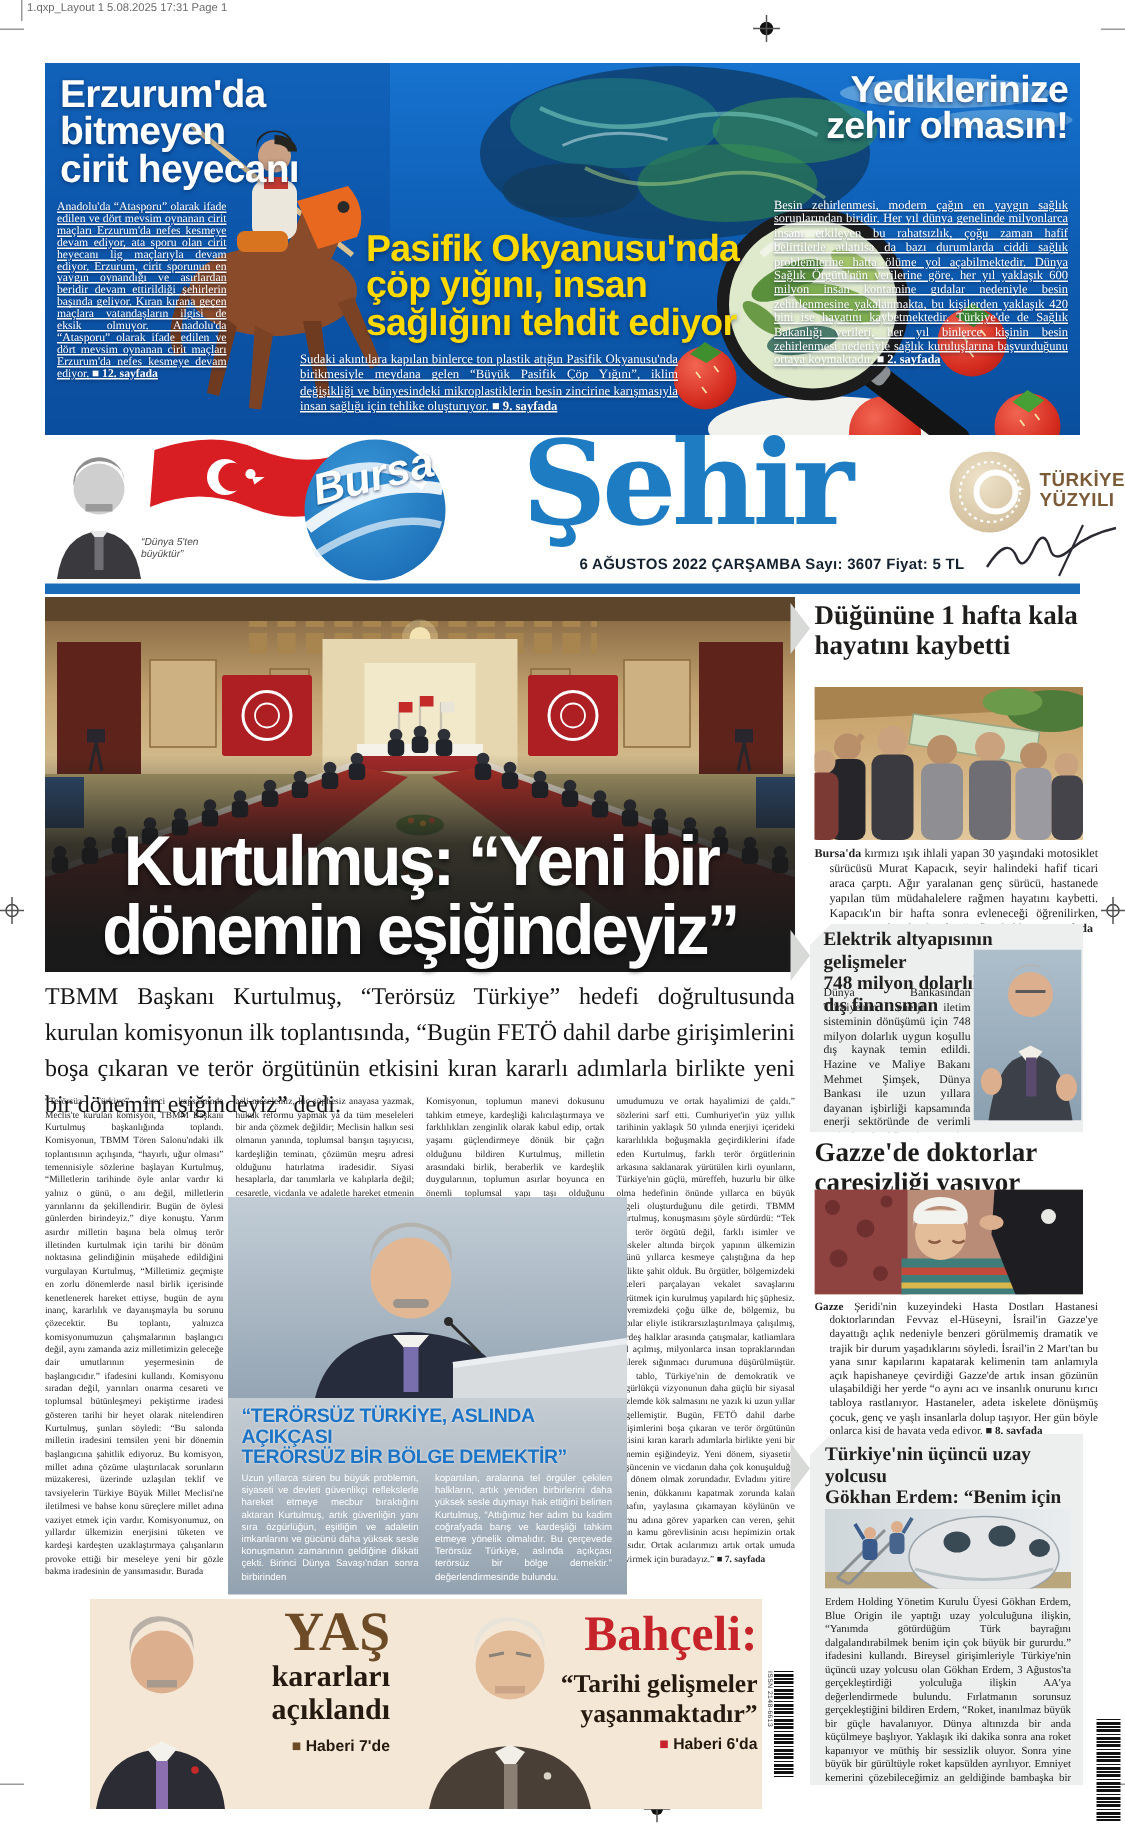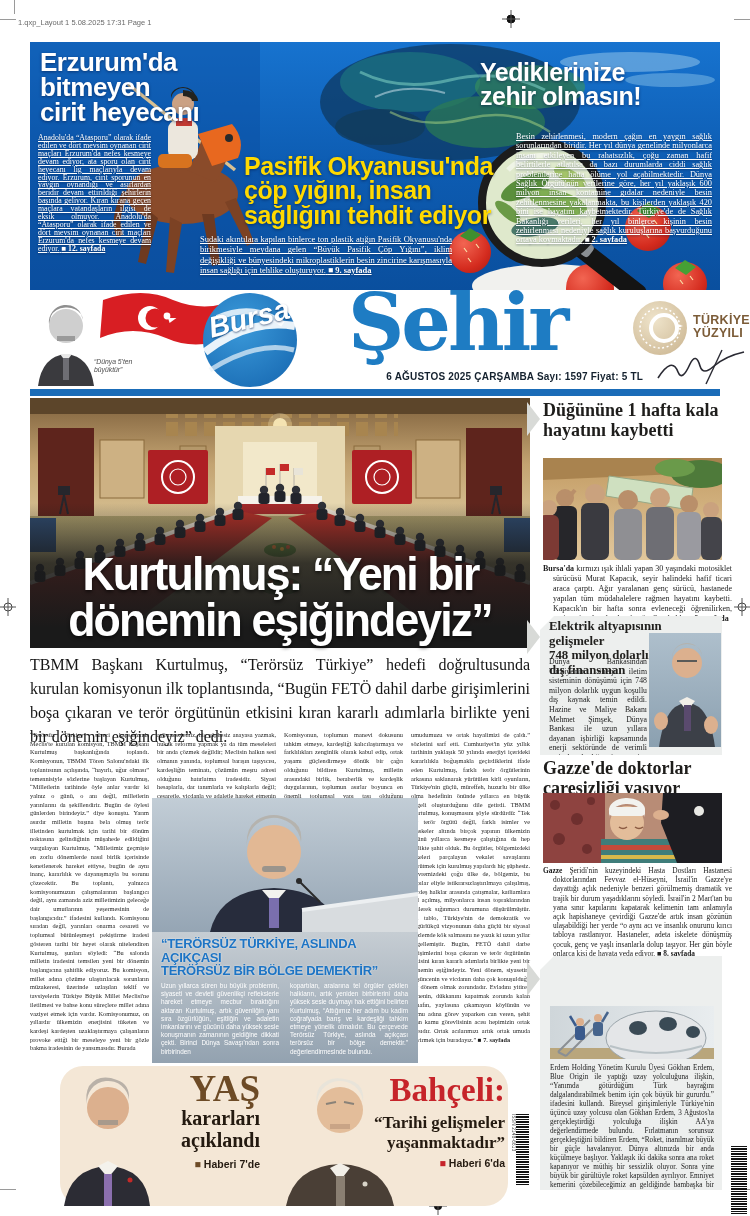--- a/index.html
+++ b/index.html
@@ -2,21 +2,21 @@
 <html><head>
 <meta charset="utf-8">
 <style>
   html,body{margin:0;padding:0;background:#fff;}
   body{width:750px;height:1216px;position:relative;overflow:hidden;
        font-family:"Liberation Sans","DejaVu Sans",sans-serif;}
   .abs{position:absolute;}
   .ser{font-family:"Liberation Serif","DejaVu Serif",serif;}
   .jst{text-align:justify;}
   
-  .ph-text{left:18px;top:18px;font-size:7.5px;color:#6a6a6a;text-align:right;}
+  .ph-text{left:18px;top:0;font-size:7.5px;color:#6a6a6a;text-align:right;}
   .trim{background:#9a9a9a;}
   
   #banner{left:30px;top:42px;width:690px;height:248px;overflow:hidden;}
   .b-title{font-weight:bold;color:#fff;line-height:.97;letter-spacing:-.5px;
            text-shadow:0 1px 3px rgba(0,20,60,.55);}
   .b-body{color:#fff;font-family:"Liberation Serif",serif;text-align:justify;
           text-shadow:0 1px 2px rgba(0,20,60,.5);text-decoration:underline;}
   .b-ref{font-weight:bold;white-space:nowrap;}
   
   #masthead{left:30px;top:292px;width:690px;height:97px;background:#fff;}
@@ -50,21 +50,21 @@
   .side-title{font-family:"Liberation Serif",serif;font-weight:bold;color:#1e1d1b;
               font-size:18px;line-height:1.12;}
   .side-title-sm{font-family:"Liberation Serif",serif;font-weight:bold;color:#21201e;
                  font-size:12.8px;line-height:1.15;}
   .side-body{font-family:"Liberation Serif",serif;color:#222;text-align:justify;}
   .hang{padding-left:10px;text-indent:-10px;}
   .graybox{background:#edefee;clip-path:polygon(14px 0,100% 0,100% 100%,0 100%,0 14px);}
   .chev{width:0;height:0;border-top:17px solid transparent;border-bottom:17px solid transparent;
         border-left:13px solid #d8dad7;}
   
-  #strip{left:60px;top:1066px;width:448px;height:140px;background:#f4e7d6;border-radius:23px;}
+  #strip{left:60px;top:1066px;width:448px;height:140px;background:#f4e7d6;}
   .yas-big{font-family:"Liberation Serif",serif;font-weight:bold;font-size:37px;
            color:#6d4b26;line-height:1;}
   .yas-l{font-family:"Liberation Serif",serif;font-weight:bold;font-size:20px;
          color:#241a10;line-height:1.12;}
   .bah-name{font-family:"Liberation Serif",serif;font-weight:bold;font-size:33px;
             color:#c6242a;line-height:1;}
   .bah-q{font-family:"Liberation Serif",serif;font-weight:bold;font-size:17px;
          color:#241a10;line-height:1.15;}
   .strip-ref{font-size:10.5px;font-weight:bold;color:#241a10;}
   .sq-brown{color:#6d4b26;} .sq-red{color:#c6242a;}
@@ -193,21 +193,21 @@
 
   <div class="abs b-title" style="left:214px;top:112px;font-size:25px;color:#ffd900">
     <div>Pasifik Okyanusu'nda</div>
     <div>çöp yığını, insan</div>
     <div>sağlığını tehdit ediyor</div>
   </div>
   <div class="abs b-body" style="left:170px;top:192px;width:252px;font-size:8.5px;line-height:10.4px">
     <span>Sudaki akıntılara kapılan binlerce ton plastik atığın Pasifik Okyanusu'nda birikmesiyle meydana gelen “Büyük Pasifik Çöp Yığını”, iklim değişikliği ve bünyesindeki mikroplastiklerin besin zincirine karışmasıyla insan sağlığı için tehlike oluşturuyor.</span> <span class="b-ref">■ 9. sayfada</span>
   </div>
 
-  <div class="abs b-title" style="right:8px;top:18px;width:232px;font-size:25px;text-align:left">
+  <div class="abs b-title" style="right:8px;top:6px;width:232px;font-size:25px;text-align:right">
     <div>Yediklerinize</div>
     <div>zehir olmasın!</div>
   </div>
   <div class="abs b-body" style="right:8px;top:90px;width:196px;font-size:8.3px;line-height:9.4px">
     <span>Besin zehirlenmesi, modern çağın en yaygın sağlık sorunlarından biridir. Her yıl dünya genelinde milyonlarca insanı etkileyen bu rahatsızlık, çoğu zaman hafif belirtilerle atlatılsa da bazı durumlarda ciddi sağlık problemlerine hatta ölüme yol açabilmektedir. Dünya Sağlık Örgütü'nün verilerine göre, her yıl yaklaşık 600 milyon insan kontamine gıdalar nedeniyle besin zehirlenmesine yakalanmakta, bu kişilerden yaklaşık 420 bini ise hayatını kaybetmektedir. Türkiye'de de Sağlık Bakanlığı verileri, her yıl binlerce kişinin besin zehirlenmesi nedeniyle sağlık kuruluşlarına başvurduğunu ortaya koymaktadır.</span> <span class="b-ref">■ 2. sayfada</span>
   </div>
 </div>
 
 <div id="masthead" class="abs">
   <svg class="abs" style="left:0;top:2px" width="72" height="92" viewBox="0 0 72 92">
@@ -236,21 +236,21 @@
           <stop offset="1" stop-color="#0f5da8"></stop>
         </radialGradient>
       </defs>
     <circle cx="95" cy="48" r="47" fill="url(#gl)"></circle>
     <path d="M50,60 q45,-34 90,-26" stroke="#fff" stroke-width="8" fill="none" opacity=".9"></path>
     <path d="M55,78 q48,-30 84,-20" stroke="#e8f2fa" stroke-width="5" fill="none" opacity=".7"></path>
     <path d="M62,26 q36,-16 66,6" stroke="#fff" stroke-width="6" fill="none" opacity=".8"></path>
   </svg>
   <div class="abs bursa" style="left:178px;top:10px">Bursa</div>
   <div class="abs paper-name" style="left:282px;top:-8px">Şehir</div>
-  <div class="abs dateline" style="left:355px;top:79px;width:258px;text-align:right">6 AĞUSTOS 2025 ÇARŞAMBA    Sayı: 1597    Fiyat: 5 TL</div>
+  <div class="abs dateline" style="left:355px;top:79px;width:258px;text-align:right">6 AĞUSTOS 2022 ÇARŞAMBA    Sayı: 3607    Fiyat: 5 TL</div>
   <svg class="abs" style="left:600px;top:4px" width="90" height="64" viewBox="0 0 90 64">
     <defs>
         <radialGradient id="ty" cx=".4" cy=".35" r="1">
           <stop offset="0" stop-color="#efe4cb"></stop>
           <stop offset="1" stop-color="#c3ab84"></stop>
         </radialGradient>
       </defs>
     <circle cx="30" cy="32" r="27" fill="url(#ty)"></circle>
     <circle cx="34" cy="32" r="13" fill="none" stroke="#fff" stroke-width="4"></circle>
     <circle cx="30" cy="32" r="20" fill="none" stroke="#fff" stroke-width="1.5" stroke-dasharray="2 2.5"></circle>
@@ -519,20 +519,25 @@
   <polygon points="120,0 179,0 179,70 134,70 118,30" fill="#1d1d22"></polygon>
   <circle cx="156" cy="18" r="5" fill="#e8e8e4"></circle>
   <ellipse cx="118" cy="22" rx="8" ry="5" fill="#dcb08e"></ellipse>
 </svg>
 <div class="abs side-body hang" style="left:543px;top:866px;width:179px;font-size:7.4px;line-height:9.2px">
   <b>Gazze</b> <span>Şeridi'nin kuzeyindeki Hasta Dostları Hastanesi doktorlarından Fevvaz el-Hüseyni, İsrail'in Gazze'ye dayattığı açlık nedeniyle benzeri görülmemiş dramatik ve trajik bir durum yaşadıklarını söyledi. İsrail'in 2 Mart'tan bu yana sınır kapılarını kapatarak kelimenin tam anlamıyla açık hapishaneye çevirdiği Gazze'de artık insan gözünün ulaşabildiği her yerde “o aynı acı ve insanlık onurunu kırıcı tabloya rastlanıyor. Hastaneler, adeta iskelete dönüşmüş çocuk, genç ve yaşlı insanlarla dolup taşıyor. Her gün böyle onlarca kişi de hayata veda ediyor.</span> <b>■ 8. sayfada</b>
 </div>
 
 <div class="abs chev" style="left:527px;top:962px"></div>
 <div class="abs graybox" style="left:540px;top:956px;width:182px;height:234px">
+  <div class="abs side-title-sm" style="left:10px;top:6px;width:168px">
+    <div>Türkiye'nin üçüncü uzay yolcusu</div>
+      <div>Gökhan Erdem: “Benim için</div>
+      <div>çok büyük bir gururdu”</div>
+  </div>
   <svg class="abs" style="left:10px;top:50px" width="164" height="53" viewBox="0 0 164 53">
     <defs>
         <linearGradient id="sky">
           <stop offset="0" stop-color="#cfd6da"></stop>
           <stop offset="1" stop-color="#e9edef"></stop>
         </linearGradient>
       </defs>
     <rect width="164" height="53" fill="url(#sky)"></rect>
     <rect y="42" width="164" height="11" fill="#b9a67c"></rect>
     <ellipse cx="106" cy="32" rx="50" ry="27" fill="#e4e6e8" stroke="#9aa4aa"></ellipse>

